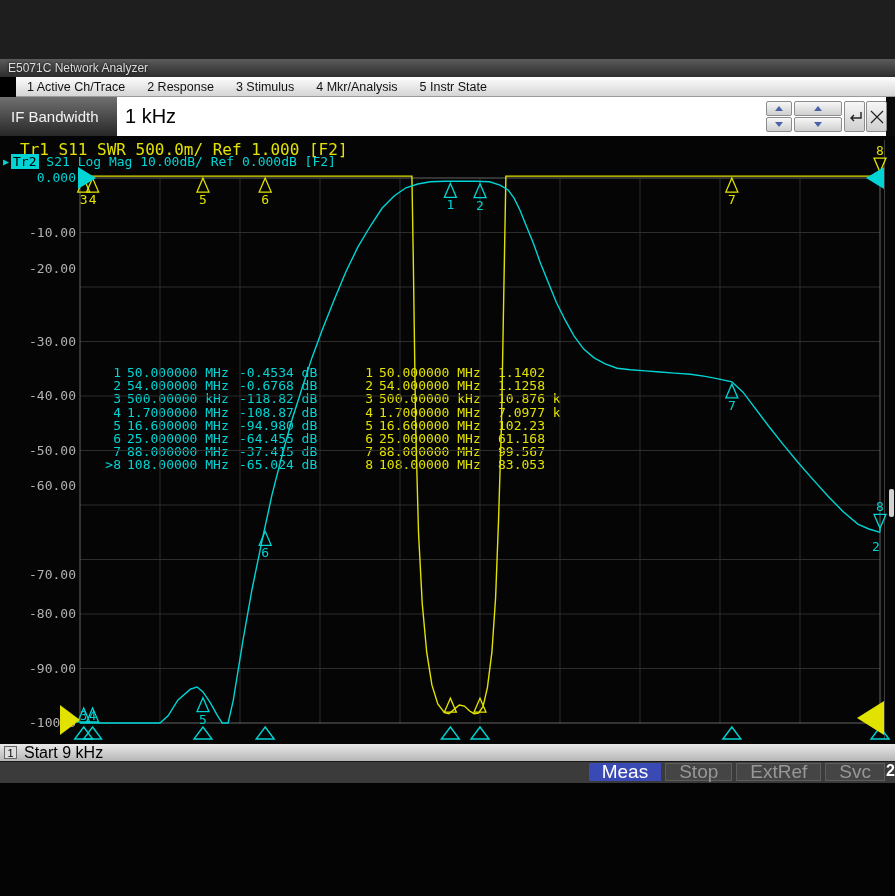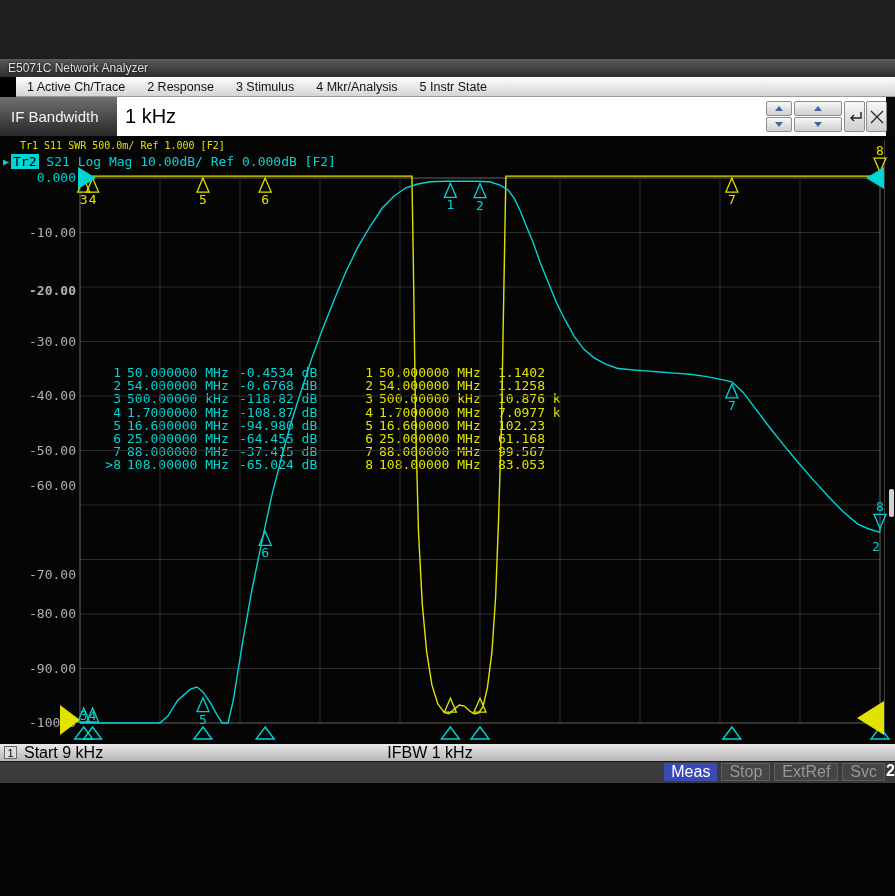--- a/index.html
+++ b/index.html
@@ -27,21 +27,21 @@
     border-radius:2px;box-sizing:border-box;display:flex;align-items:center;justify-content:center;}
   .arr-up{width:0;height:0;border-left:4px solid transparent;border-right:4px solid transparent;
     border-bottom:5px solid #4a63a8;}
   .arr-dn{width:0;height:0;border-left:4px solid transparent;border-right:4px solid transparent;
     border-top:5px solid #4a63a8;}
   #btn-enter{left:844px;top:101px;width:21px;height:31px;}
   #btn-close{left:866px;top:101px;width:21px;height:31px;}
   
   #screen{left:0;top:136px;width:895px;height:608px;background:#050505;}
   .mono{font-family:"DejaVu Sans Mono",monospace;}
-  #tr1-line{left:20px;top:140px;font-size:10px;color:#e2e200;white-space:pre;}
+  #tr1-line{left:20px;top:140px;font-size:16px;color:#e2e200;white-space:pre;}
   #tr2-line{left:3px;top:154px;font-size:13px;color:#00d4d4;display:flex;align-items:center;}
   #tr2-arrow{font-size:10px;margin-right:2px;color:#00d4d4;}
   #tr2-badge{background:#00d4d4;color:#000;padding:0 2px;}
   #tr2-rest{white-space:pre;}
   .ylabel{position:absolute;width:74px;text-align:right;font-size:13px;color:#b2b2b2;
     font-family:"DejaVu Sans Mono",monospace;}
   .ylabel.active{color:#00d4d4;}
   
   .mtable{position:absolute;z-index:1;font-size:13px;line-height:13.2px;}
   .mrow{display:flex;white-space:pre;}
@@ -62,21 +62,21 @@
   #start-label{left:24px;top:744px;line-height:17px;}
   #ifbw-label{left:330px;top:744px;width:200px;text-align:center;line-height:17px;}
   #axis-right{right:9px;top:744px;height:17px;display:flex;align-items:center;gap:5px;}
   .badge-blue{background:#2e3a9d;color:#fff;padding:0 5px;height:15px;line-height:15px;font-size:13px;}
   .badge-alert{background:#f3edda;color:#a02020;padding:0 3px;height:15px;line-height:15px;
     font-size:12px;font-weight:bold;}
   
   #taskbar{left:0;top:761px;width:895px;height:22px;background:#3b3b3b;border-top:1px solid #191919;
     box-sizing:border-box;}
   #taskbar-right{position:absolute;right:10px;top:763px;display:flex;gap:4px;align-items:center;}
-  .tb-item{height:18px;line-height:18px;font-size:16px;padding:0 7px;}
+  .tb-item{height:18px;line-height:18px;font-size:19px;padding:0 13px;}
   .tb-active{background:#3a4ab5;color:#fff;}
   .tb-idle{background:#454545;color:#979797;border:1px solid #5e5e5e;box-sizing:border-box;
     height:18px;line-height:16px;}
   #tb-overflow{position:absolute;left:886px;top:762px;color:#fff;font-size:16px;font-weight:bold;}
 </style>
 </head>
 <body>
 <div id="page">
 
 <div id="desktop-top" class="abs"></div>
@@ -126,21 +126,21 @@
 <div id="tr1-line" class="abs mono">Tr1 S11 SWR 500.0m/ Ref 1.000 [F2]</div>
 <div id="tr2-line" class="abs mono">
   <span id="tr2-arrow">▶</span>
   <span id="tr2-badge">Tr2</span>
   <span id="tr2-rest"> S21 Log Mag 10.00dB/ Ref 0.000dB [F2]</span>
 </div>
 
 <div id="ylabels">
       <div class="ylabel active" style="top: 170px; left: 2px;">0.000</div>
       <div class="ylabel" style="top: 224.5px; left: 2px;">-10.00</div>
-      <div class="ylabel" style="top: 283px; left: 2px; font-weight: bold;">-20.00</div>
+      <div class="ylabel" style="top: 261px; left: 2px;">-20.00</div>
       <div class="ylabel" style="top: 333.5px; left: 2px;">-30.00</div>
       <div class="ylabel" style="top: 388px; left: 2px;">-40.00</div>
       <div class="ylabel" style="top: 442.5px; left: 2px;">-50.00</div>
       <div class="ylabel" style="top: 478px; left: 2px;">-60.00</div>
       <div class="ylabel" style="top: 567px; left: 2px;">-70.00</div>
       <div class="ylabel" style="top: 606px; left: 2px;">-80.00</div>
       <div class="ylabel" style="top: 660.5px; left: 2px;">-90.00</div>
       <div class="ylabel" style="top: 715px; left: 2px;">-100.0</div>
     </div>
 
@@ -233,21 +233,20 @@
       <polygon points="884,167 884,189 866,178" fill="#00d4d4"></polygon>
       <text x="876" y="551" fill="#00d4d4" text-anchor="middle" font-size="13" font-family="DejaVu Sans Mono, monospace">2</text>
     </svg>
 
 <div id="screen-right-border" class="abs"></div>
 <div id="right-thumb" class="abs"></div>
 
 <div id="axis-bar" class="abs"></div>
 <div id="channel-box" class="abs">1</div>
 <div id="start-label" class="abs">Start 9 kHz</div>
-<div id="ifbw-label" class="abs">IFBW 1 kHz</div>
 
 <div id="taskbar" class="abs"></div>
 <div id="taskbar-right">
   <span class="tb-item tb-active">Meas</span>
   <span class="tb-item tb-idle">Stop</span>
   <span class="tb-item tb-idle">ExtRef</span>
   <span class="tb-item tb-idle">Svc</span>
 </div>
 <div id="tb-overflow">2</div>
 

